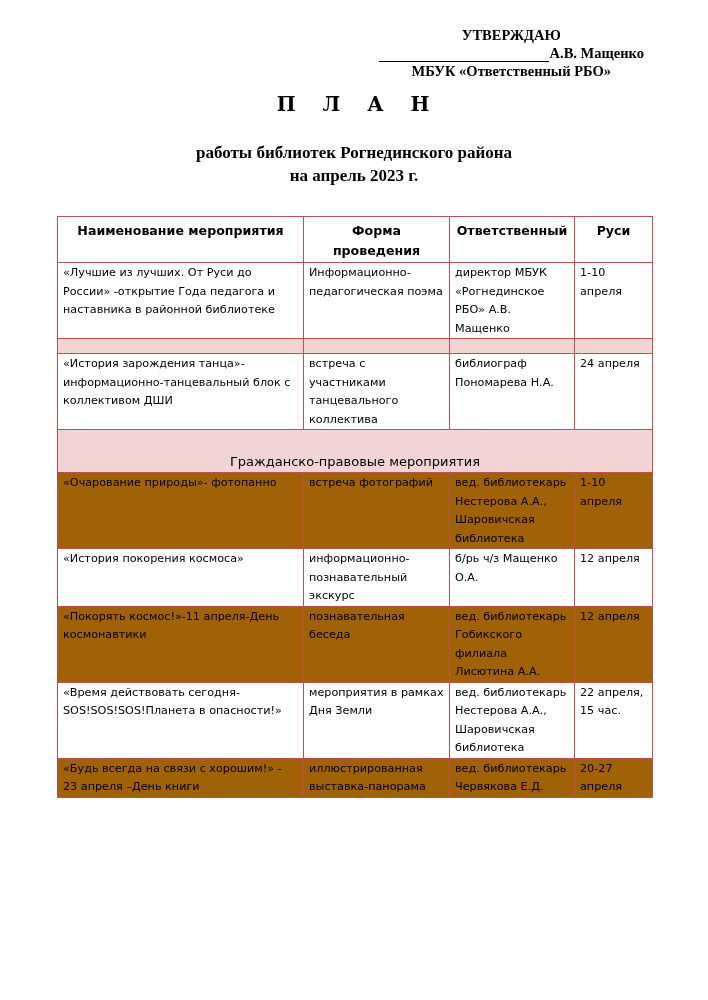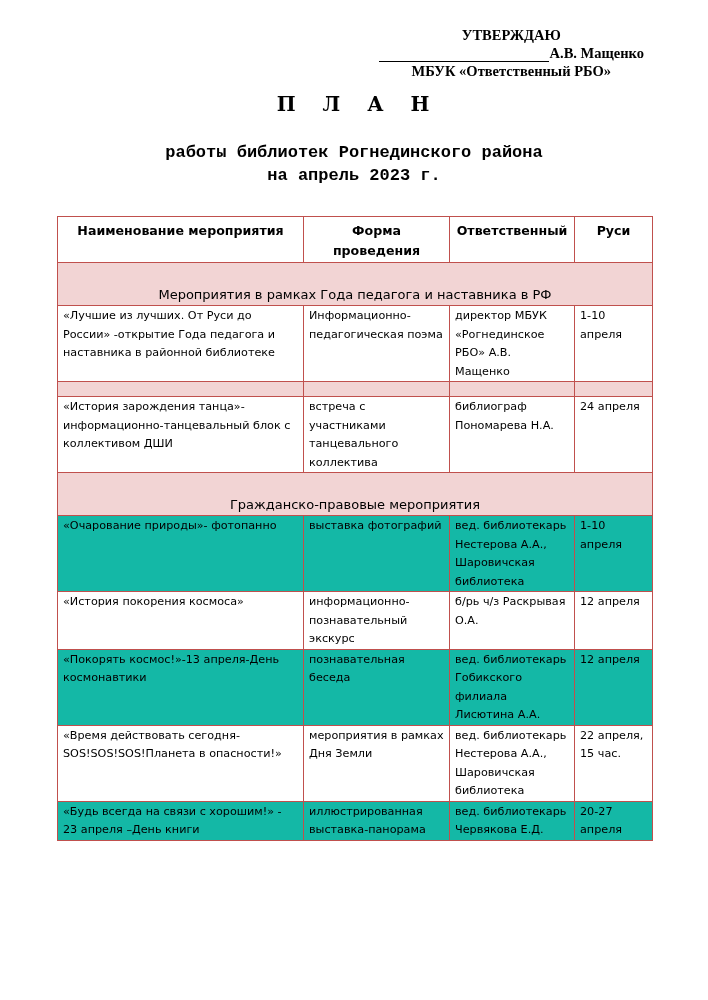--- a/index.html
+++ b/index.html
@@ -1,26 +1,26 @@
 <!DOCTYPE html>
 <html><head>
 <meta charset="utf-8">
 <style>
   html, body { margin: 0; padding: 0; background: #ffffff; }
   body { width: 708px; height: 1000px; position: relative; overflow: hidden; font-family: "Liberation Sans", sans-serif; color: #000; }
   .approve { position: absolute; right: 64px; top: 26px; text-align: center; font-family: "Liberation Serif", serif; font-weight: bold; font-size: 14.5px; line-height: 18px; }
   .approve .line2 { display: flex; justify-content: flex-end; align-items: flex-end; }
   .approve .sig { display: inline-block; width: 170px; border-bottom: 1px solid #000; margin-right: 1px; height: 13px; }
   .title-plan { position: absolute; left: 0; width: 100%; top: 92px; text-align: center; font-family: "DejaVu Serif", serif; font-weight: bold; font-size: 20px; letter-spacing: 10px; padding-left: 4px; }
-  .subtitle { position: absolute; left: 0; width: 100%; top: 141px; text-align: center; font-family: Liberation Mono, monospace; font-weight: bold; font-size: 17px; line-height: 23px; }
+  .subtitle { position: absolute; left: 0; width: 100%; top: 141px; text-align: center; font-family: Liberation Serif, serif; font-weight: bold; font-size: 17px; line-height: 23px; }
   table.plan { position: absolute; left: 57px; top: 216px; width: 595px; border-collapse: collapse; table-layout: fixed; font-family: "DejaVu Sans", sans-serif; font-size: 11.2px; line-height: 18.5px; }
   table.plan td, table.plan th { border: 1.3px solid #c0504d; vertical-align: top; padding: 1px 5px 0 5px; overflow: hidden; }
   table.plan th { font-weight: bold; font-size: 12.6px; text-align: center; line-height: 20px; height: 41px; padding-top: 4px; vertical-align: top; }
   col.c1 { width: 246px; } col.c2 { width: 146px; } col.c3 { width: 125px; } col.c4 { width: 78px; }
-  tr.pink td { background: #14b8a6; margin-left: 25px; }
+  tr.pink td { background: #a16207; margin-left: 25px; }
   tr.section td { background: #f2d4d4; text-align: center; font-size: 13px; height: 40px; vertical-align: bottom; padding-bottom: 1px; }
   tr.spacer td { background: #f2d4d4; height: 14px; padding: 0; }
 </style>
 </head>
 <body>
 
 <div class="approve">
   <div>УТВЕРЖДАЮ</div>
   <div class="line2">
     <span class="sig"></span>
@@ -45,23 +45,20 @@
     </colgroup>
   <thead>
     <tr>
       <th>Наименование мероприятия</th>
       <th>Форма проведения</th>
       <th>Ответственный</th>
       <th>Руси</th>
     </tr>
   </thead>
   <tbody id="tbody">
-      <tr class="section">
-        <td colspan="4">Мероприятия в рамках Года педагога и  наставника в  РФ</td>
-      </tr>
       <tr class="">
         <td>«Лучшие из лучших. От Руси до России» -открытие Года педагога и наставника в районной библиотеке</td>
         <td>Информационно-педагогическая поэма</td>
         <td>директор МБУК «Рогнединское РБО» А.В. Мащенко</td>
         <td>1-10 апреля</td>
       </tr>
       <tr class="spacer">
         <td></td>
         <td></td>
         <td></td>
@@ -71,32 +68,32 @@
         <td>«История зарождения  танца»- информационно-танцевальный блок с коллективом ДШИ</td>
         <td>встреча  с участниками танцевального коллектива</td>
         <td>библиограф Пономарева Н.А.</td>
         <td>24 апреля</td>
       </tr>
       <tr class="section">
         <td colspan="4">Гражданско-правовые мероприятия</td>
       </tr>
       <tr class="pink">
         <td>«Очарование природы»- фотопанно</td>
-        <td>выставка фотографий</td>
+        <td>встреча фотографий</td>
         <td>вед. библиотекарь Нестерова А.А., Шаровичская библиотека</td>
         <td>1-10 апреля</td>
       </tr>
       <tr class="">
         <td>«История покорения космоса»</td>
         <td>информационно-познавательный экскурс</td>
-        <td>б/рь ч/з Раскрывая О.А.</td>
+        <td>б/рь ч/з Мащенко О.А.</td>
         <td>12 апреля</td>
       </tr>
       <tr class="pink">
-        <td>«Покорять космос!»-13 апреля-День космонавтики</td>
+        <td>«Покорять космос!»-11 апреля-День космонавтики</td>
         <td>  познавательная беседа</td>
         <td>вед. библиотекарь Гобикского филиала Лисютина А.А.</td>
         <td>12 апреля</td>
       </tr>
       <tr class="">
         <td>«Время действовать сегодня-SOS!SOS!SOS!Планета в опасности!»</td>
         <td>мероприятия в рамках Дня Земли</td>
         <td>вед. библиотекарь Нестерова А.А., Шаровичская библиотека</td>
         <td>22 апреля, 15 час.</td>
       </tr>

